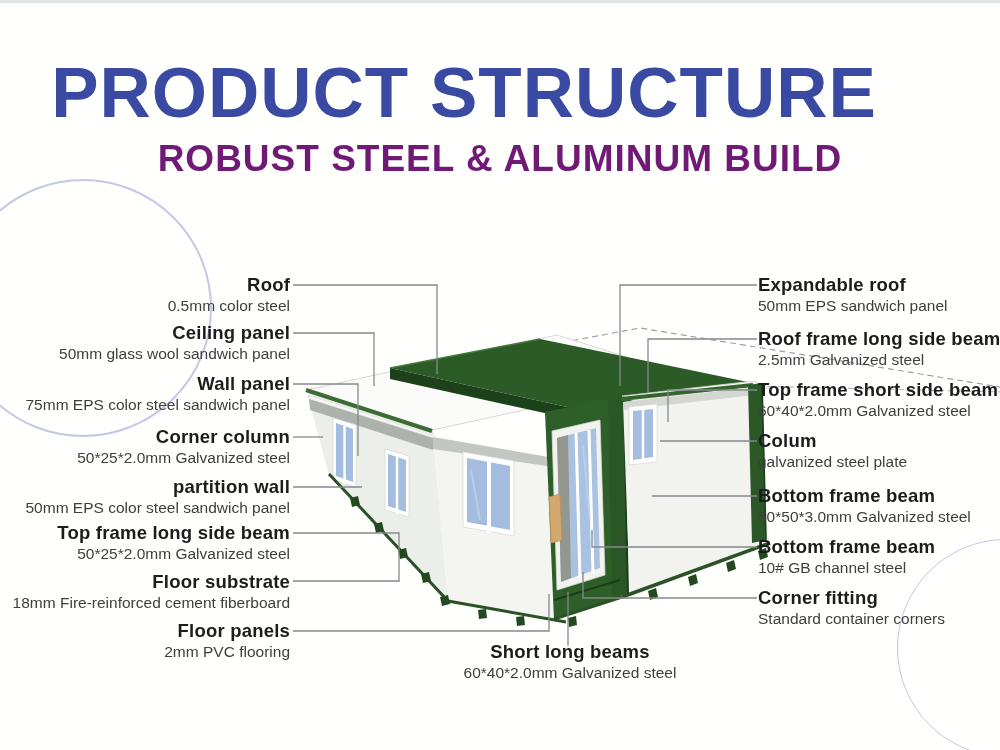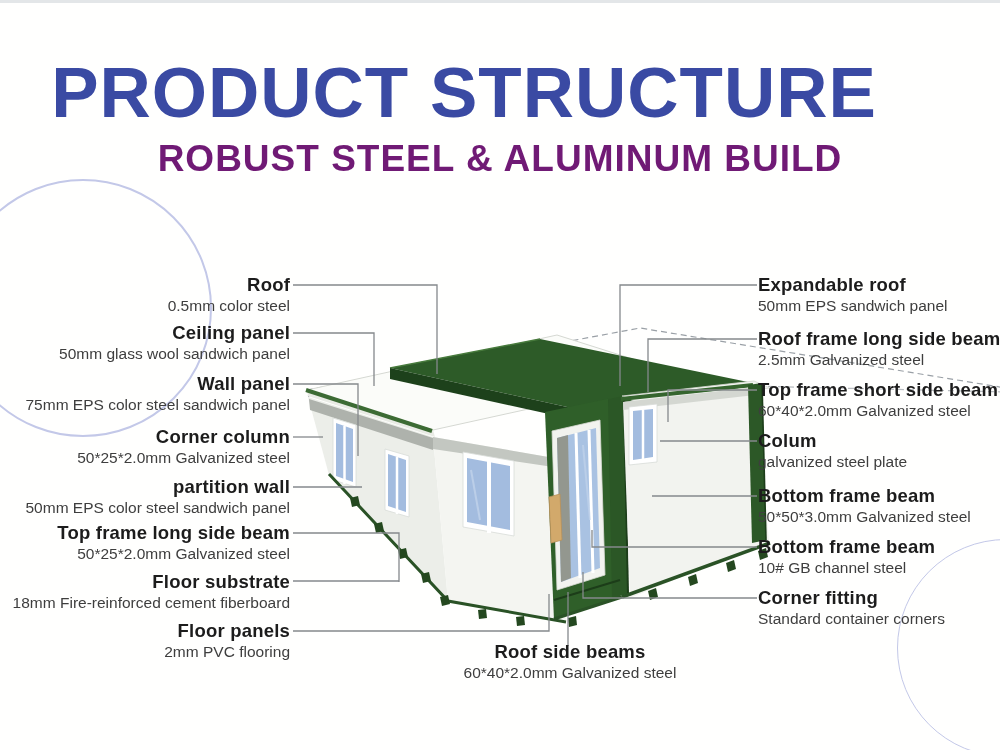--- a/index.html
+++ b/index.html
@@ -197,16 +197,16 @@
   <div class="lbl right" style="top:535px">
     <div class="name">Bottom frame beam</div>
     <div class="spec">10# GB channel steel</div>
   </div>
   <div class="lbl right" style="top:586px">
     <div class="name">Corner fitting</div>
     <div class="spec">Standard container corners</div>
   </div>
 
   <div class="lbl bottom" style="top:640px">
-    <div class="name">Roof side beams</div>
+    <div class="name">Short long beams</div>
     <div class="spec">60*40*2.0mm Galvanized steel</div>
   </div>
 </div>
 
 </body></html>

